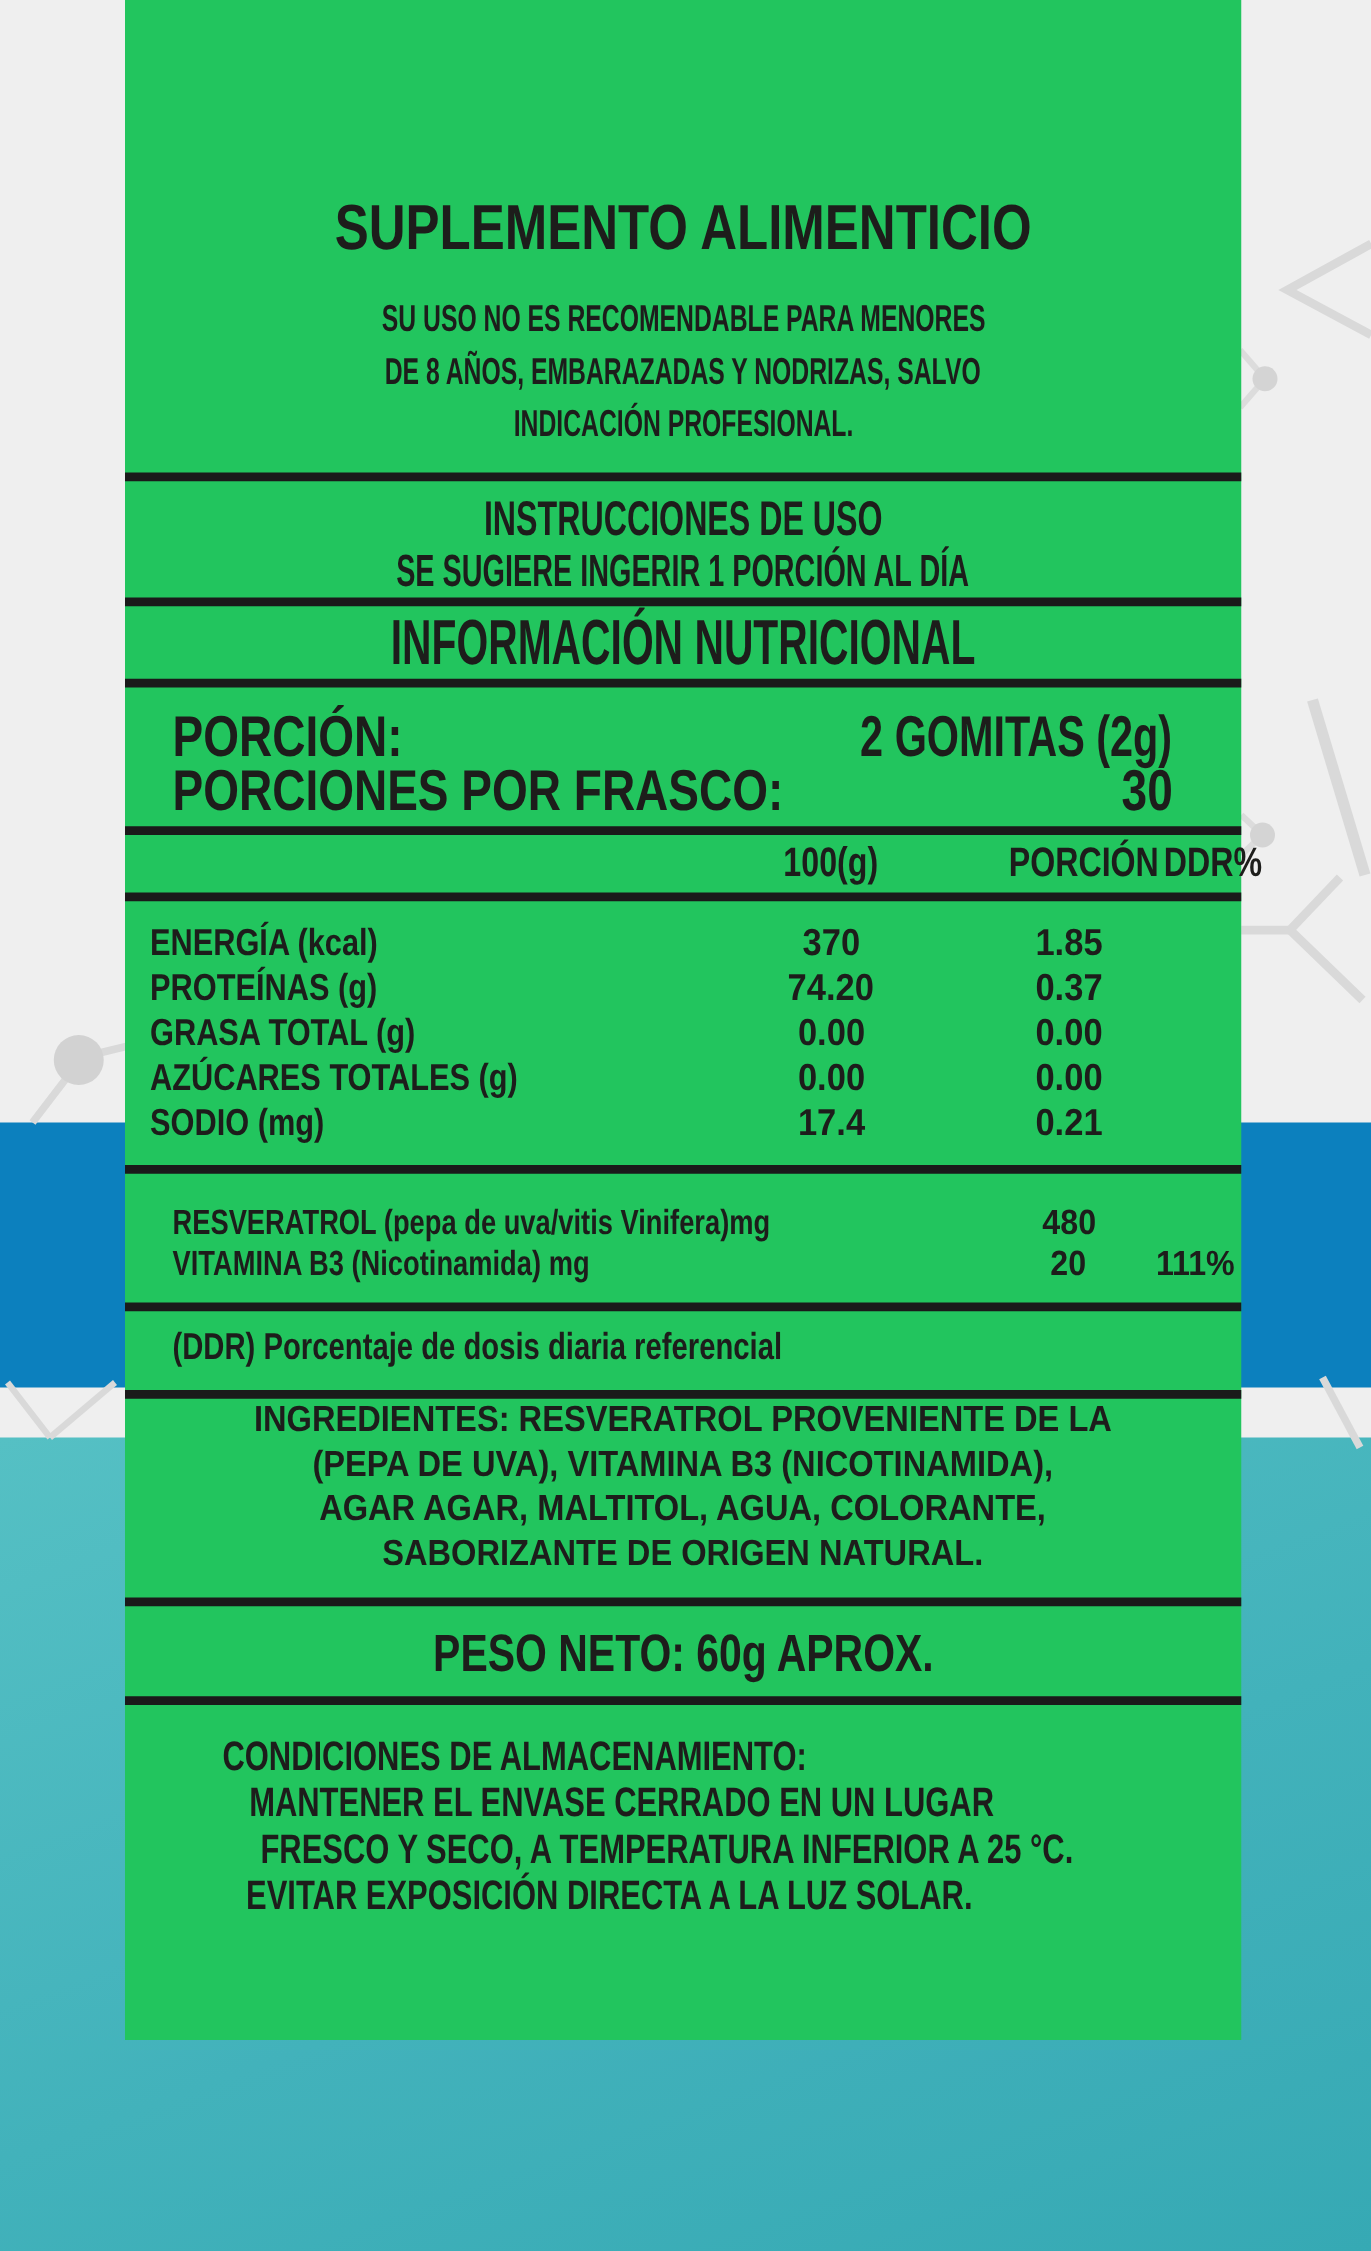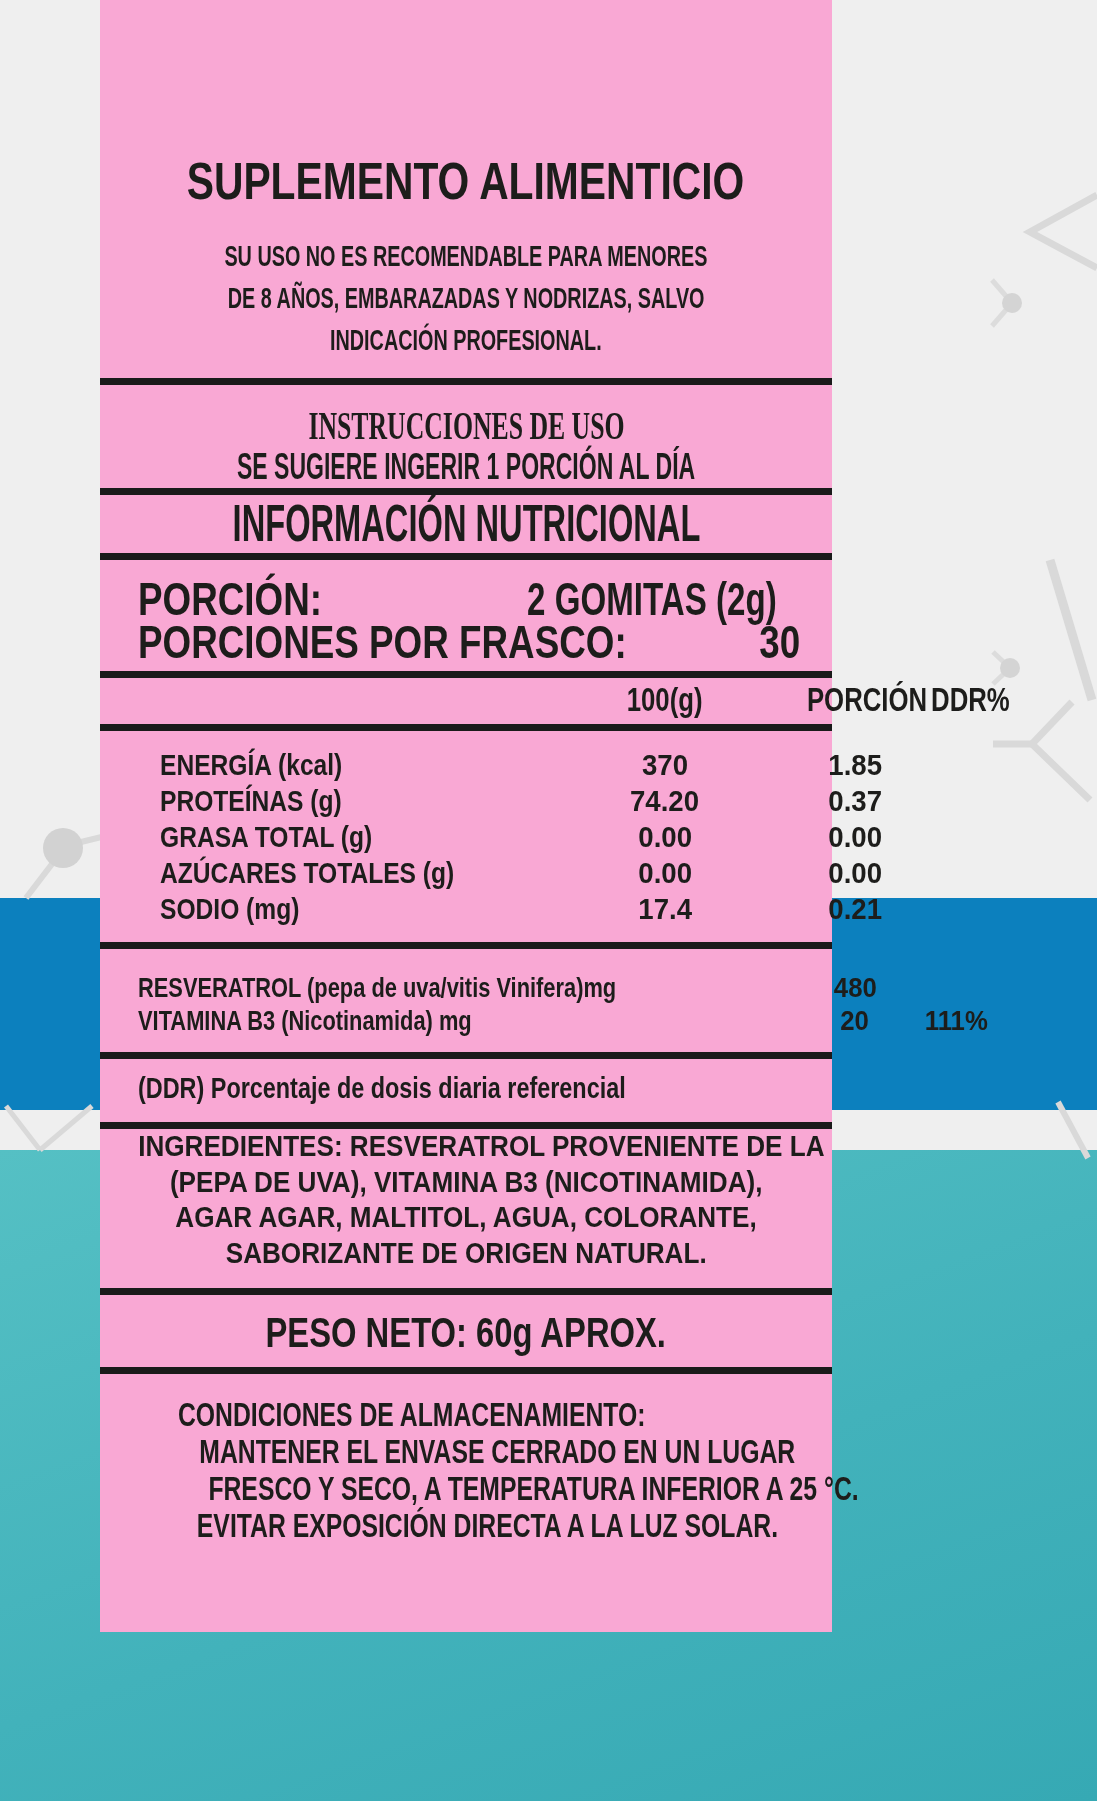--- a/index.html
+++ b/index.html
@@ -11,48 +11,48 @@
     font-weight:700;color:#1d1d1b;
   }
   .bg-band-blue{position:absolute;left:0;top:898px;width:1097px;height:212px;background:#0c80be;z-index:0;}
   .bg-band-teal{position:absolute;left:0;top:1150px;width:1097px;height:651px;
     background:linear-gradient(160deg,#55c0c4 0%,#42b2bb 55%,#36a9b4 100%);z-index:0;}
   .deco{position:absolute;z-index:1;}
   .deco-left{left:0;top:630px;}
   .deco-right{left:960px;top:150px;}
 
   .card{
-    position:absolute;left:100px;top:0;width:732px;height:1632px;
-    background:#f9a8d4;z-index:2;
+    position:absolute;left:100px;top:0;width:893px;height:1632px;
+    background:#22c55e;z-index:2;
   }
   .rule{height:7px;background:#1a1a1a;width:100%;}
 
   
   .sx{display:inline-block;white-space:nowrap;transform:scaleX(var(--f,.74));transform-origin:center;}
   .ol{transform-origin:left center;}
   .or{transform-origin:right center;}
   .f64{--f:.64}.f66{--f:.66}.f72{--f:.72}.f75{--f:.75}.f78{--f:.78}
   .f80{--f:.80}.f82{--f:.82}.f90{--f:.90}.f92{--f:.92}
 
   .title{margin:156px 0 0 0;font-size:51px;line-height:51px;text-align:center;font-weight:700;}
   .warning{margin-top:28px;font-size:30px;line-height:42px;text-align:center;}
   .r1{margin-top:17px}
-  .instr{margin-top:19px;font-size:39px;line-height:44px;text-align:center;font-family:Liberation Serif, serif;}
+  .instr{margin-top:9px;font-size:39px;line-height:44px;text-align:center;}
   .sugiere{font-size:36px;line-height:38px;text-align:center;}
   .r2{margin-top:2px}
   .info{margin:1px 0 0 0;font-size:51px;line-height:56px;text-align:center;font-weight:700;}
   .r3{margin-top:1px}
   .serv{margin-top:18px;font-size:46px;line-height:43px;padding:0 55px 0 38px;}
   .serv .srow{display:flex;justify-content:space-between;align-items:baseline;}
   .r4{margin-top:7px}
   .cols{margin-top:4px;font-size:33px;line-height:36px;display:grid;grid-template-columns:495px 140px 55px 130px 73px;}
   .r5{margin-top:6px}
   .ntable{margin-top:16px;font-size:30px;}
   .ntable .row{display:grid;grid-template-columns:495px 140px 55px 130px 73px;line-height:36px;}
-  .name{padding-left:60px;text-align:left;}
+  .name{padding-left:20px;text-align:left;}
   .num{text-align:center;}
   .r6{margin-top:15px}
   .actives{margin-top:22px;font-size:28px;}
   .actives .row{display:grid;grid-template-columns:690px 130px 73px;line-height:33px;}
   .actives .name{padding-left:38px;}
   .r7{margin-top:15px}
   .ddrnote{margin-top:12px;font-size:30px;line-height:34px;padding-left:38px;}
   .r8{margin-top:17px}
   .ingredients{font-size:29px;line-height:35.5px;text-align:center;}
   .r9{margin-top:17px}

